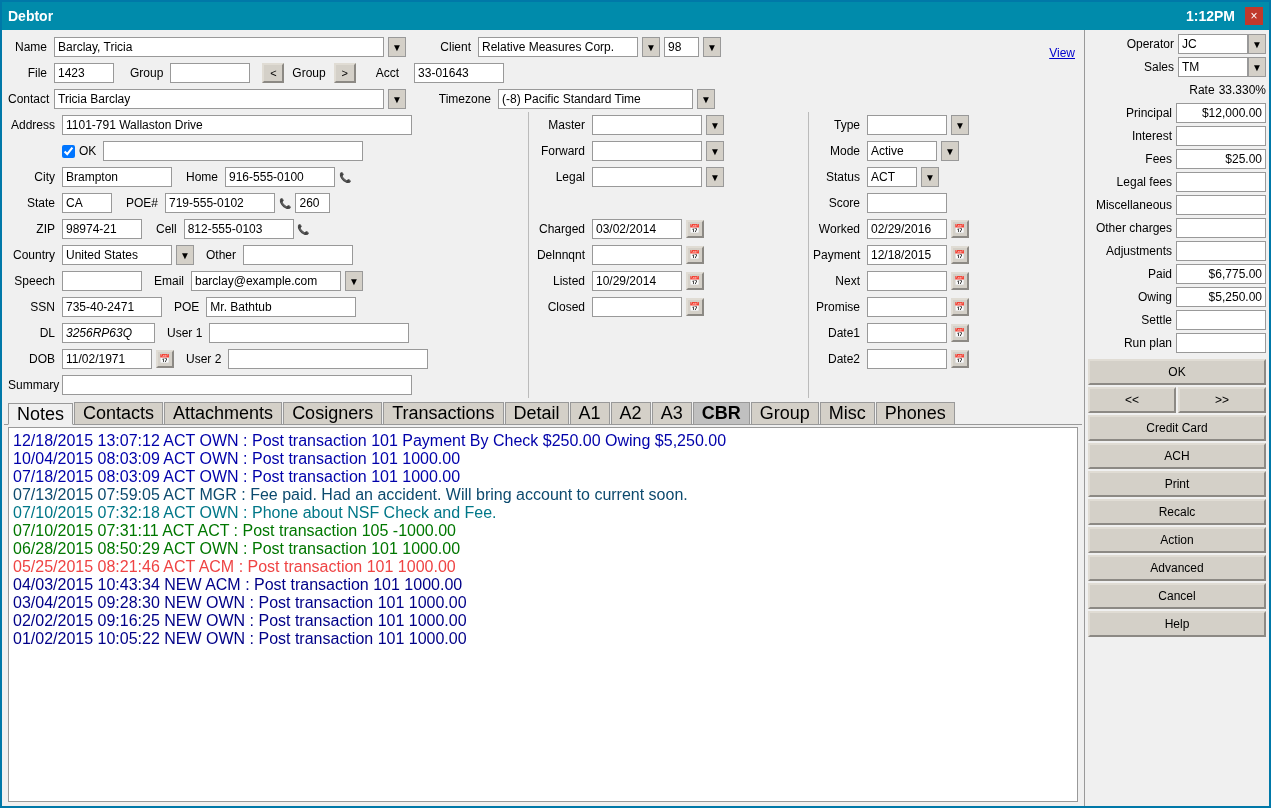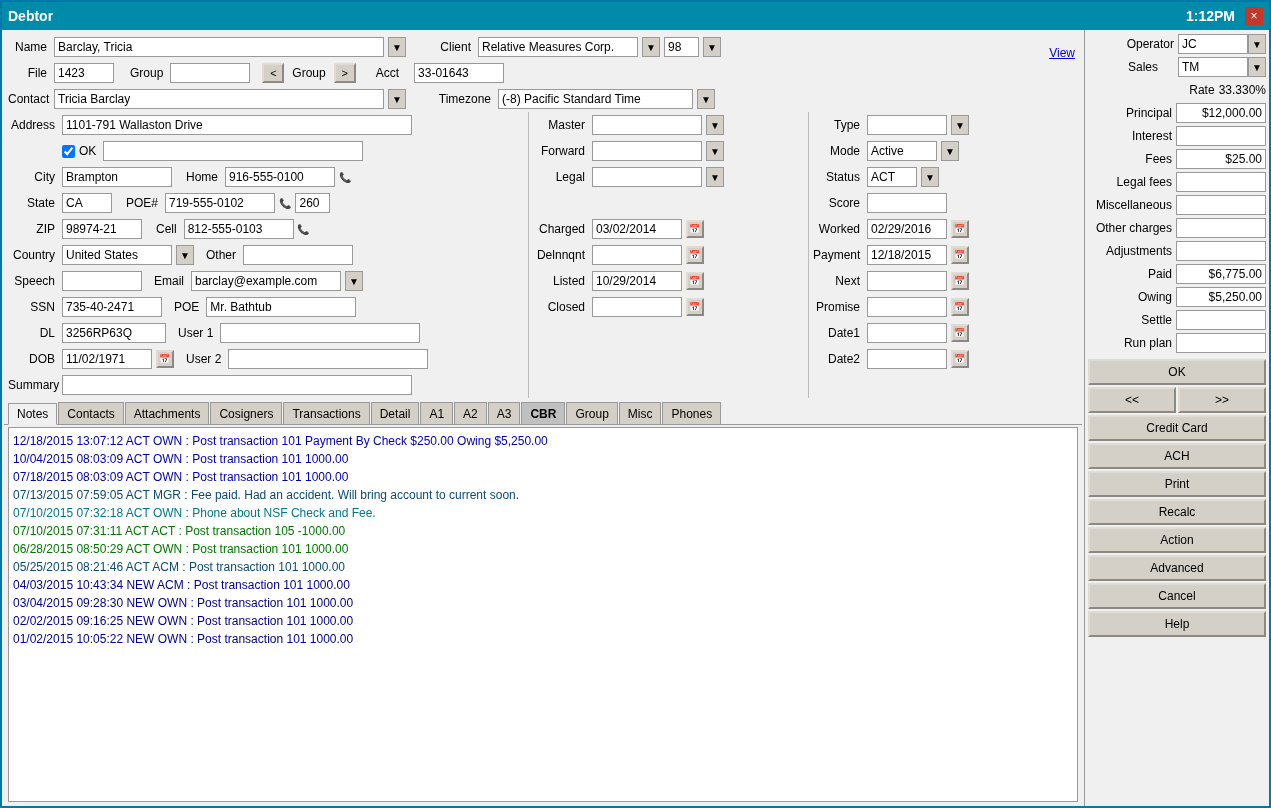--- a/index.html
+++ b/index.html
@@ -117,21 +117,21 @@
       background: #f0f0f0;
       border-bottom: 1px solid #999;
     }
 
     .tab {
       background: #d4d0c8;
       border: 1px solid #999;
       border-bottom: none;
       padding: 2px 8px;
       cursor: pointer;
-      font-size: 12px;
+      font-size: 18px;
       height: 22px;
       display: flex; align-items: center;
     }
 
     .tab.active {
       background: #f0f0f0;
       border-bottom: 1px solid #f0f0f0;
       z-index: 1;
       position: relative;
       top: 1px;
@@ -146,21 +146,21 @@
     .notes-area {
       flex: 1;
       overflow-y: auto;
       padding: 4px;
       background: white;
       border: 1px solid #999;
       margin: 2px 4px;
     }
 
     .note-line {
-      font-size: 12px;
+      font-size: 16px;
       line-height: 18px;
       white-space: nowrap;
     }
 
     .header-section {
       display: flex;
       flex-direction: column;
       background: #f0f0f0;
       padding: 2px 4px;
     }
@@ -309,21 +309,21 @@
             <div class="hr11">
               <span class="label" style="width:50px;">SSN</span>
               <input class="field-input" style="width: 100px;" type="text" value="735-40-2471">
               <span style="width:4px;"></span>
               <span class="label">POE</span>
               <input class="field-input" style="width: 150px;" type="text" value="Mr. Bathtub">
             </div>
 
             <div class="hr11">
               <span class="label" style="width:50px;">DL</span>
-              <input class="field-input" style="width: 104px;" type="text" value="3256RP63Q">
+              <input class="field-input" style="width: 93px; font-style: italic;" type="text" value="3256RP63Q">
               <span style="width:4px;"></span>
               <span class="label">User 1</span>
               <input class="field-input" style="width: 200px;" type="text" value="">
             </div>
 
             <div class="hr11">
               <span class="label" style="width:50px;">DOB</span>
               <input class="field-input" style="width: 90px;" type="text" value="11/02/1971">
               <button class="btn" style="width:18px;height:18px;font-size:9px;">📅</button>
               <span style="width:4px;"></span>
@@ -490,39 +490,39 @@
       </div>
 
       <div class="notes-area" id="notes-container">
       <div class="note-line" style="color: rgb(0, 0, 170);">12/18/2015 13:07:12 ACT OWN : Post transaction 101 Payment By Check $250.00 Owing $5,250.00</div>
           <div class="note-line" style="color: rgb(0, 0, 170);">10/04/2015 08:03:09 ACT OWN : Post transaction 101 1000.00</div>
           <div class="note-line" style="color: rgb(0, 0, 170);">07/18/2015 08:03:09 ACT OWN : Post transaction 101 1000.00</div>
           <div class="note-line" style="color: #0c4a6e;">07/13/2015 07:59:05 ACT MGR : Fee paid. Had an accident. Will bring account to current soon.</div>
           <div class="note-line" style="color: rgb(0, 119, 136);">07/10/2015 07:32:18 ACT OWN : Phone about NSF Check and Fee.</div>
           <div class="note-line" style="color: rgb(0, 119, 0);">07/10/2015 07:31:11 ACT ACT : Post transaction 105 -1000.00</div>
           <div class="note-line" style="color: rgb(0, 119, 0);">06/28/2015 08:50:29 ACT OWN : Post transaction 101 1000.00</div>
-          <div class="note-line" style="color: #0c4a6e;">05/25/2015 08:21:46 ACT ACM : Post transaction 101 1000.00</div>
+          <div class="note-line" style="color: #ef4444;">05/25/2015 08:21:46 ACT ACM : Post transaction 101 1000.00</div>
           <div class="note-line" style="color: rgb(0, 0, 136);">04/03/2015 10:43:34 NEW ACM : Post transaction 101 1000.00</div>
           <div class="note-line" style="color: rgb(0, 0, 136);">03/04/2015 09:28:30 NEW OWN : Post transaction 101 1000.00</div>
           <div class="note-line" style="color: rgb(0, 0, 136);">02/02/2015 09:16:25 NEW OWN : Post transaction 101 1000.00</div>
           <div class="note-line" style="color: rgb(0, 0, 136);">01/02/2015 10:05:22 NEW OWN : Post transaction 101 1000.00</div>
         </div>
     </div>
 
     <div class="right-panel">
 
       <div class="right-row">
         <span class="right-label">Operator</span>
         <input class="field-input" style="width: 70px;" type="text" value="JC">
         <div class="dropdown-arrow">▼</div>
       </div>
 
       <div class="right-row">
         <span class="right-label">Sales</span>
-        <input class="field-input" style="width: 70px; margin-left: 16px;" type="text" value="TM">
+        <input class="field-input" style="width: 70px;" type="text" value="TM">
         <div class="dropdown-arrow">▼</div>
       </div>
 
       <div class="right-row">
         <span class="right-label">Rate</span>
         <span class="right-value">33.330%</span>
       </div>
 
       <div class="right-row">
         <span class="right-label">Principal</span>

